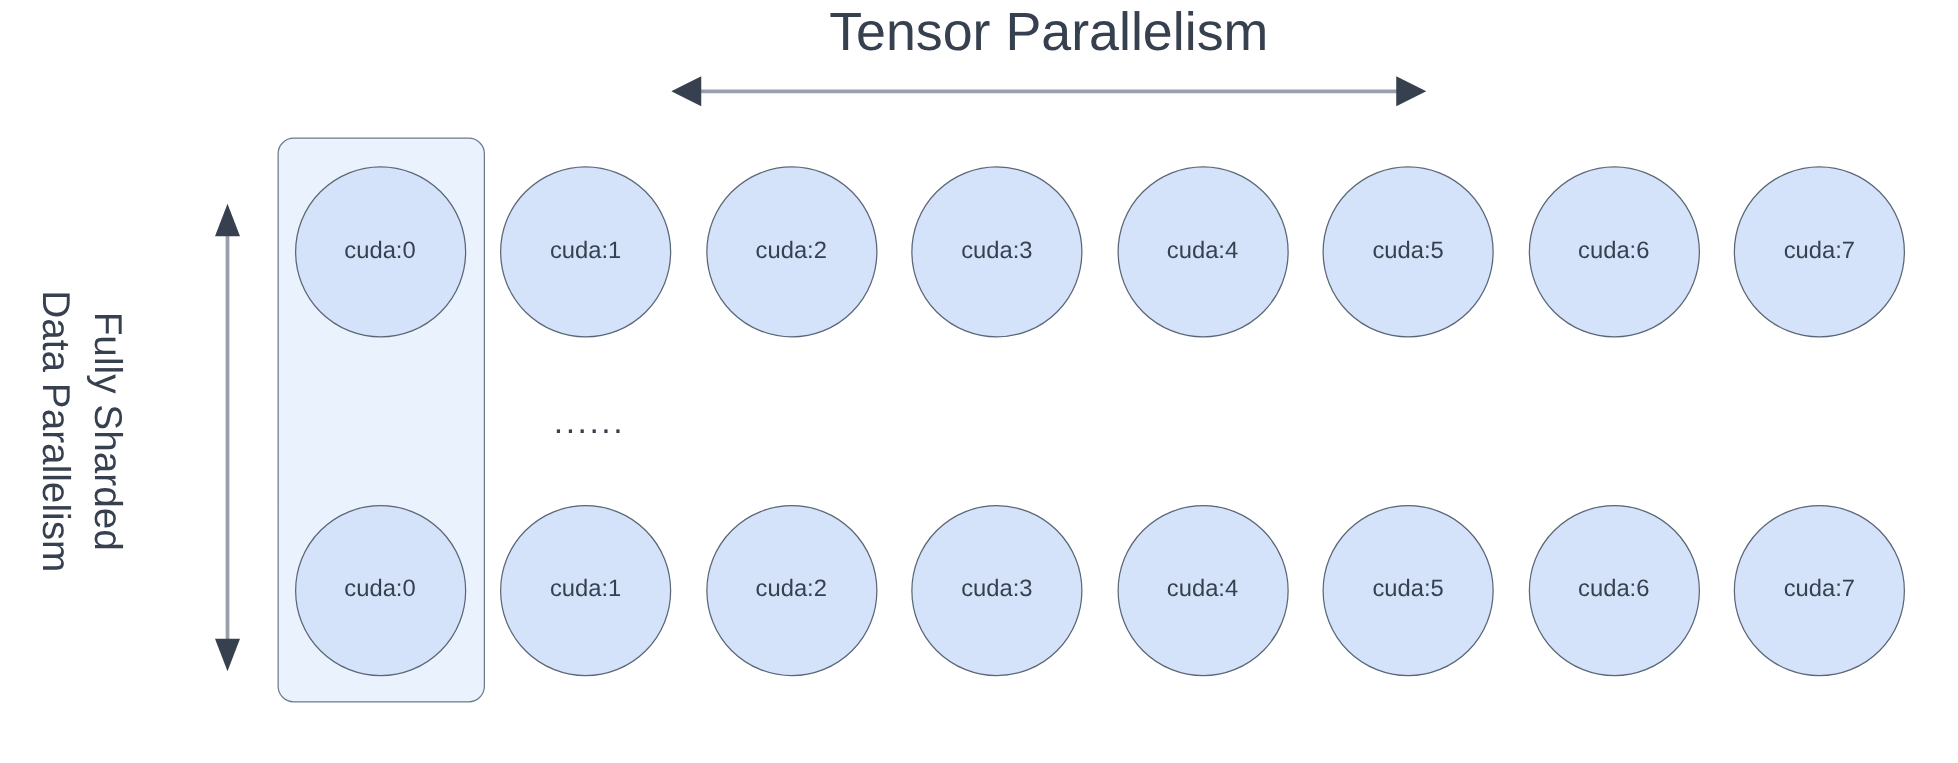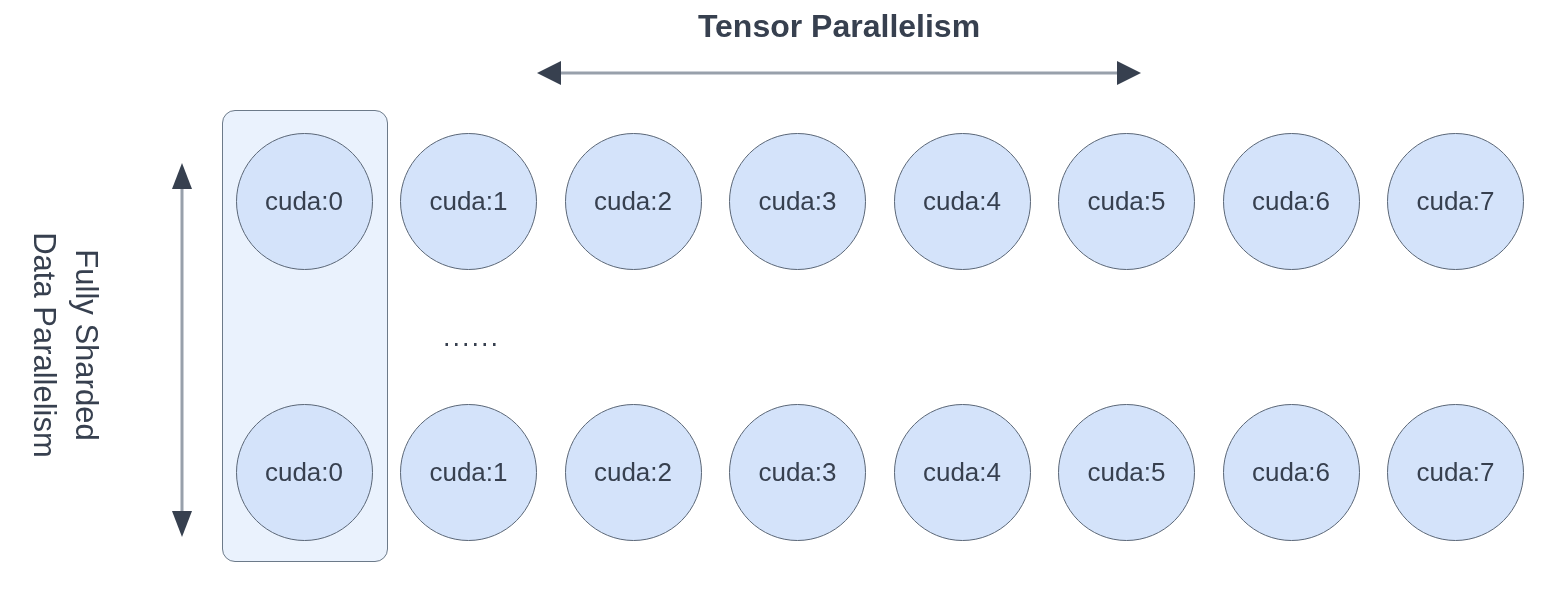--- a/index.html
+++ b/index.html
@@ -18,26 +18,25 @@
     overflow: hidden;
   }
 
   
   .title {
     position: absolute;
     left: 537px;
     top: 6px;
     width: 604px;
     text-align: center;
-    font-size: 32px;
+    font-size: 43px;
     line-height: 40px;
     color: #37404f;
     white-space: nowrap;
     letter-spacing: 0px;
-    font-weight: bold;
   }
 
   
   .h-arrow {
     position: absolute;
     left: 537px;
     top: 58px;
     width: 604px;
     height: 30px;
   }
@@ -67,21 +66,21 @@
     position: absolute;
     width: 137px;
     height: 137px;
     box-sizing: border-box;
     border-radius: 50%;
     background: #d4e3fa;
     border: 1.6px solid #5b6777;
     display: flex;
     align-items: center;
     justify-content: center;
-    font-size: 26px;
+    font-size: 19px;
     color: #37404f;
     white-space: nowrap;
   }
 
   
   .ellipsis {
     position: absolute;
     left: 443px;
     top: 322px;
     font-size: 27px;

